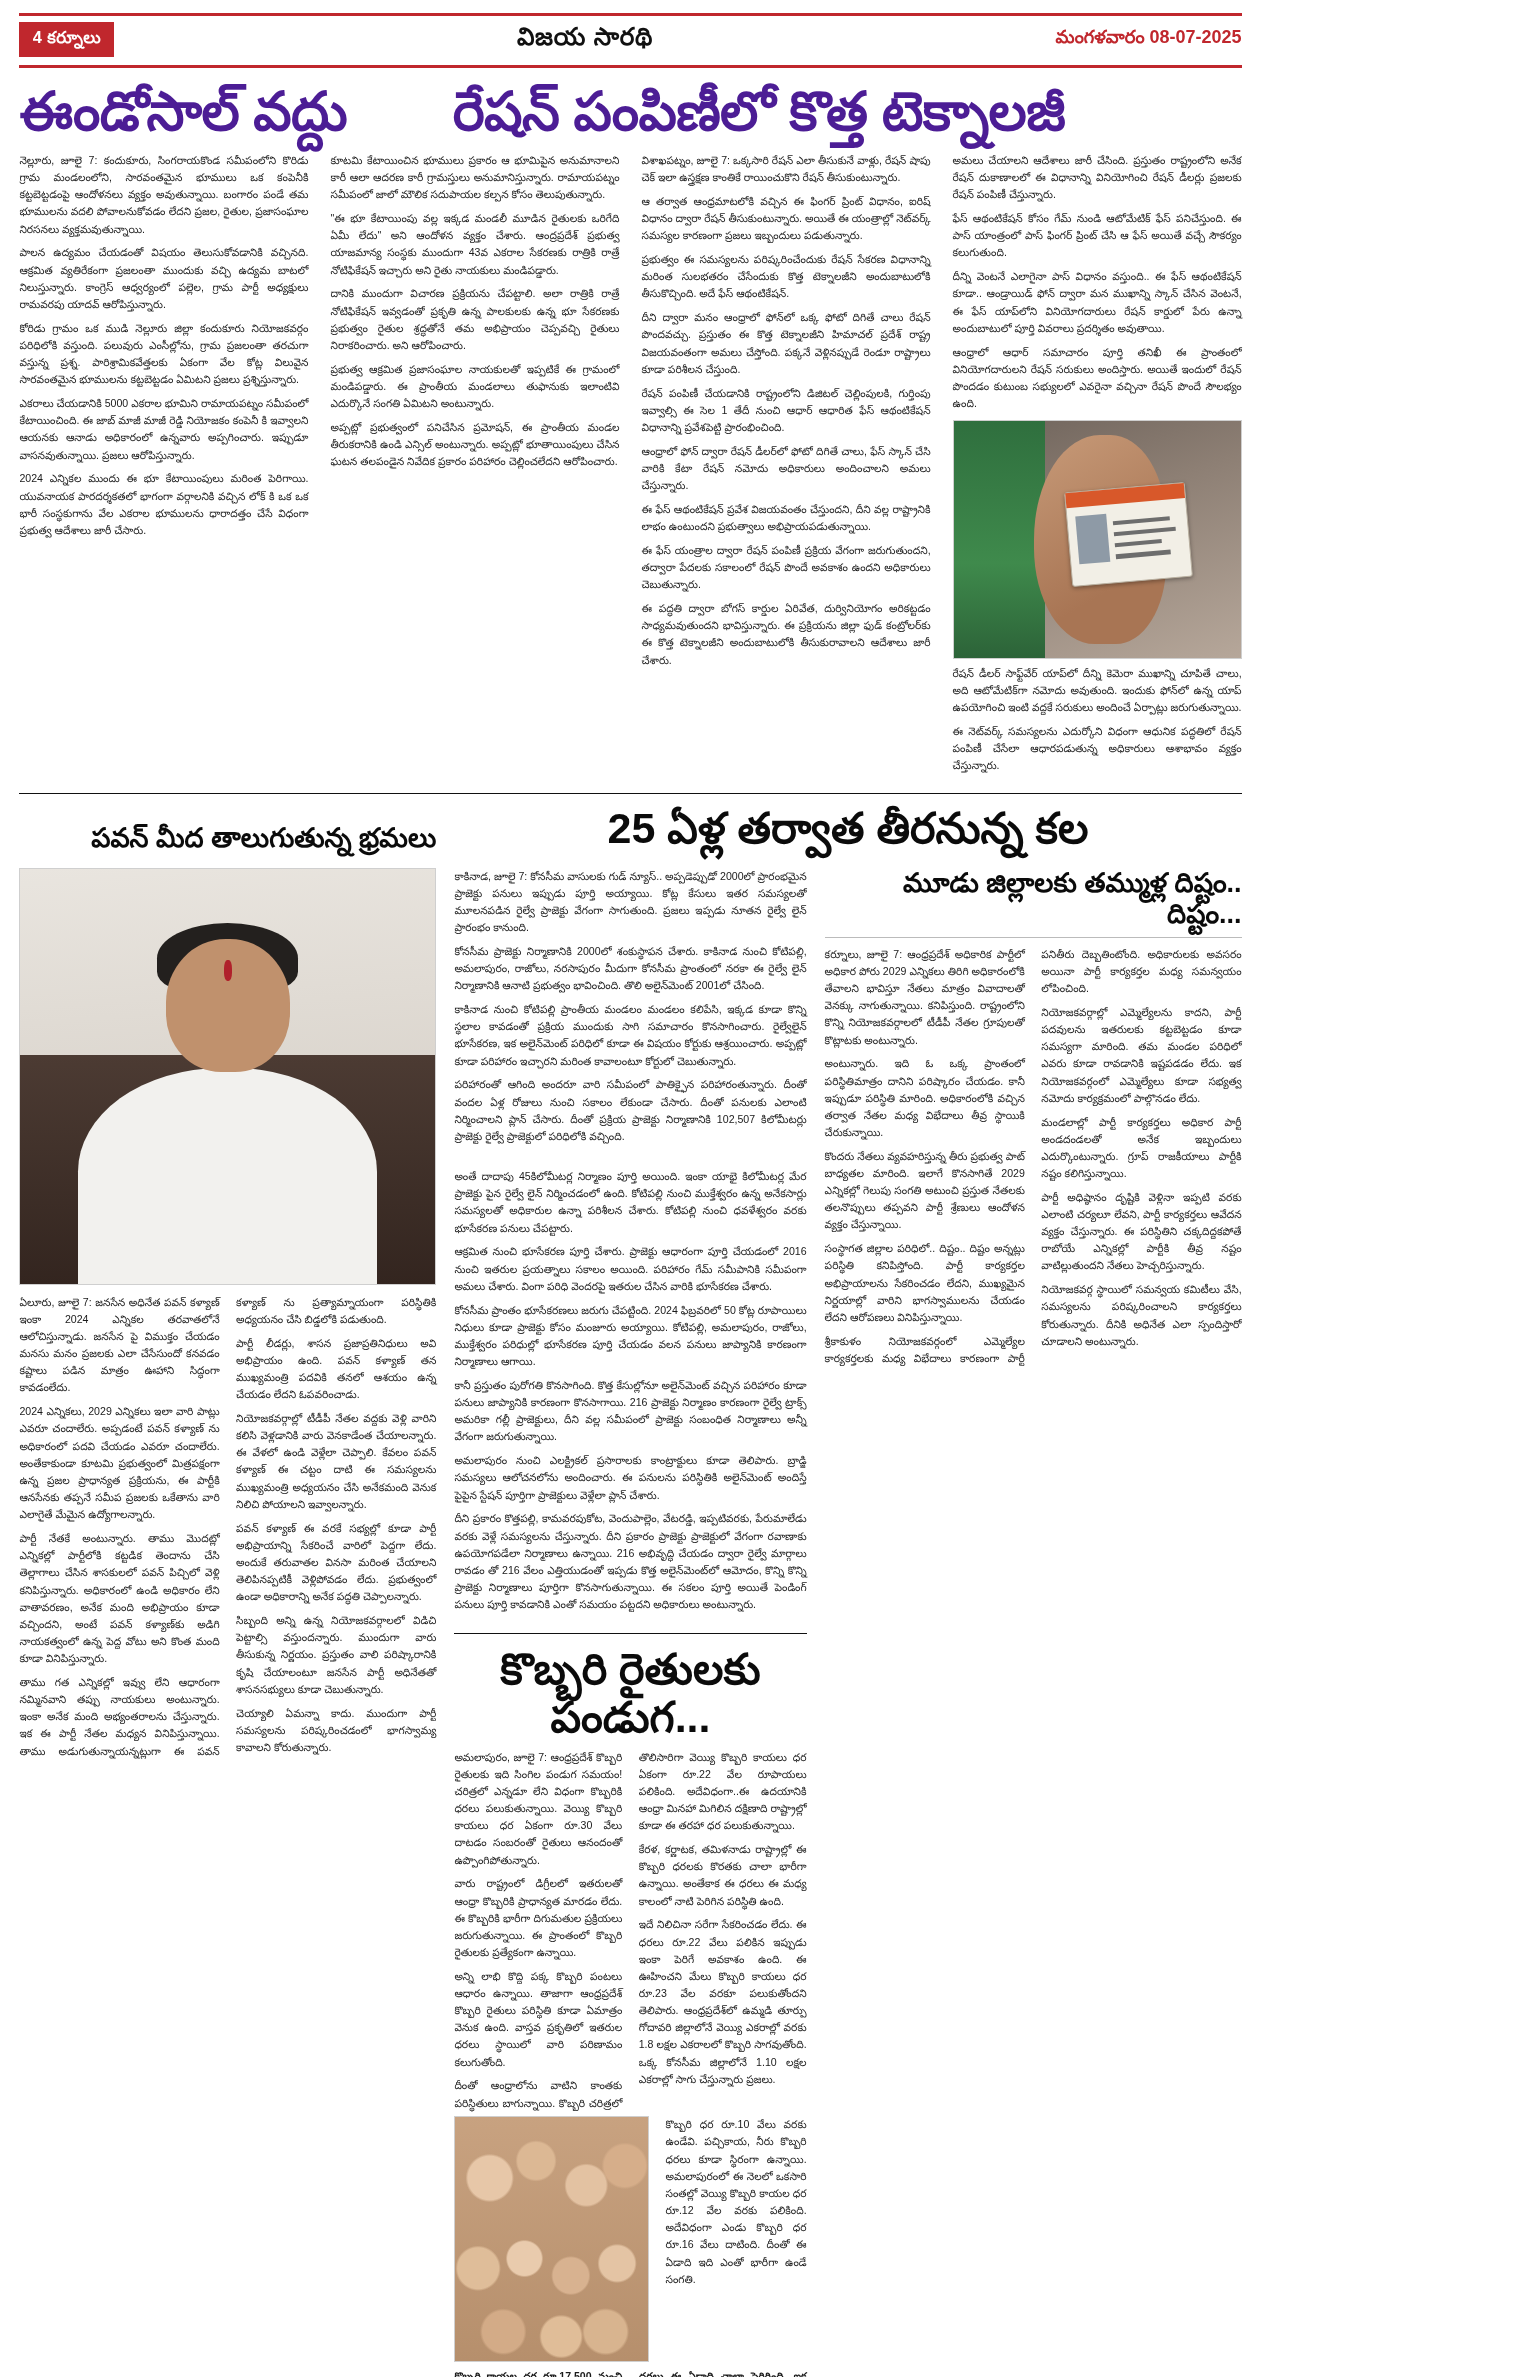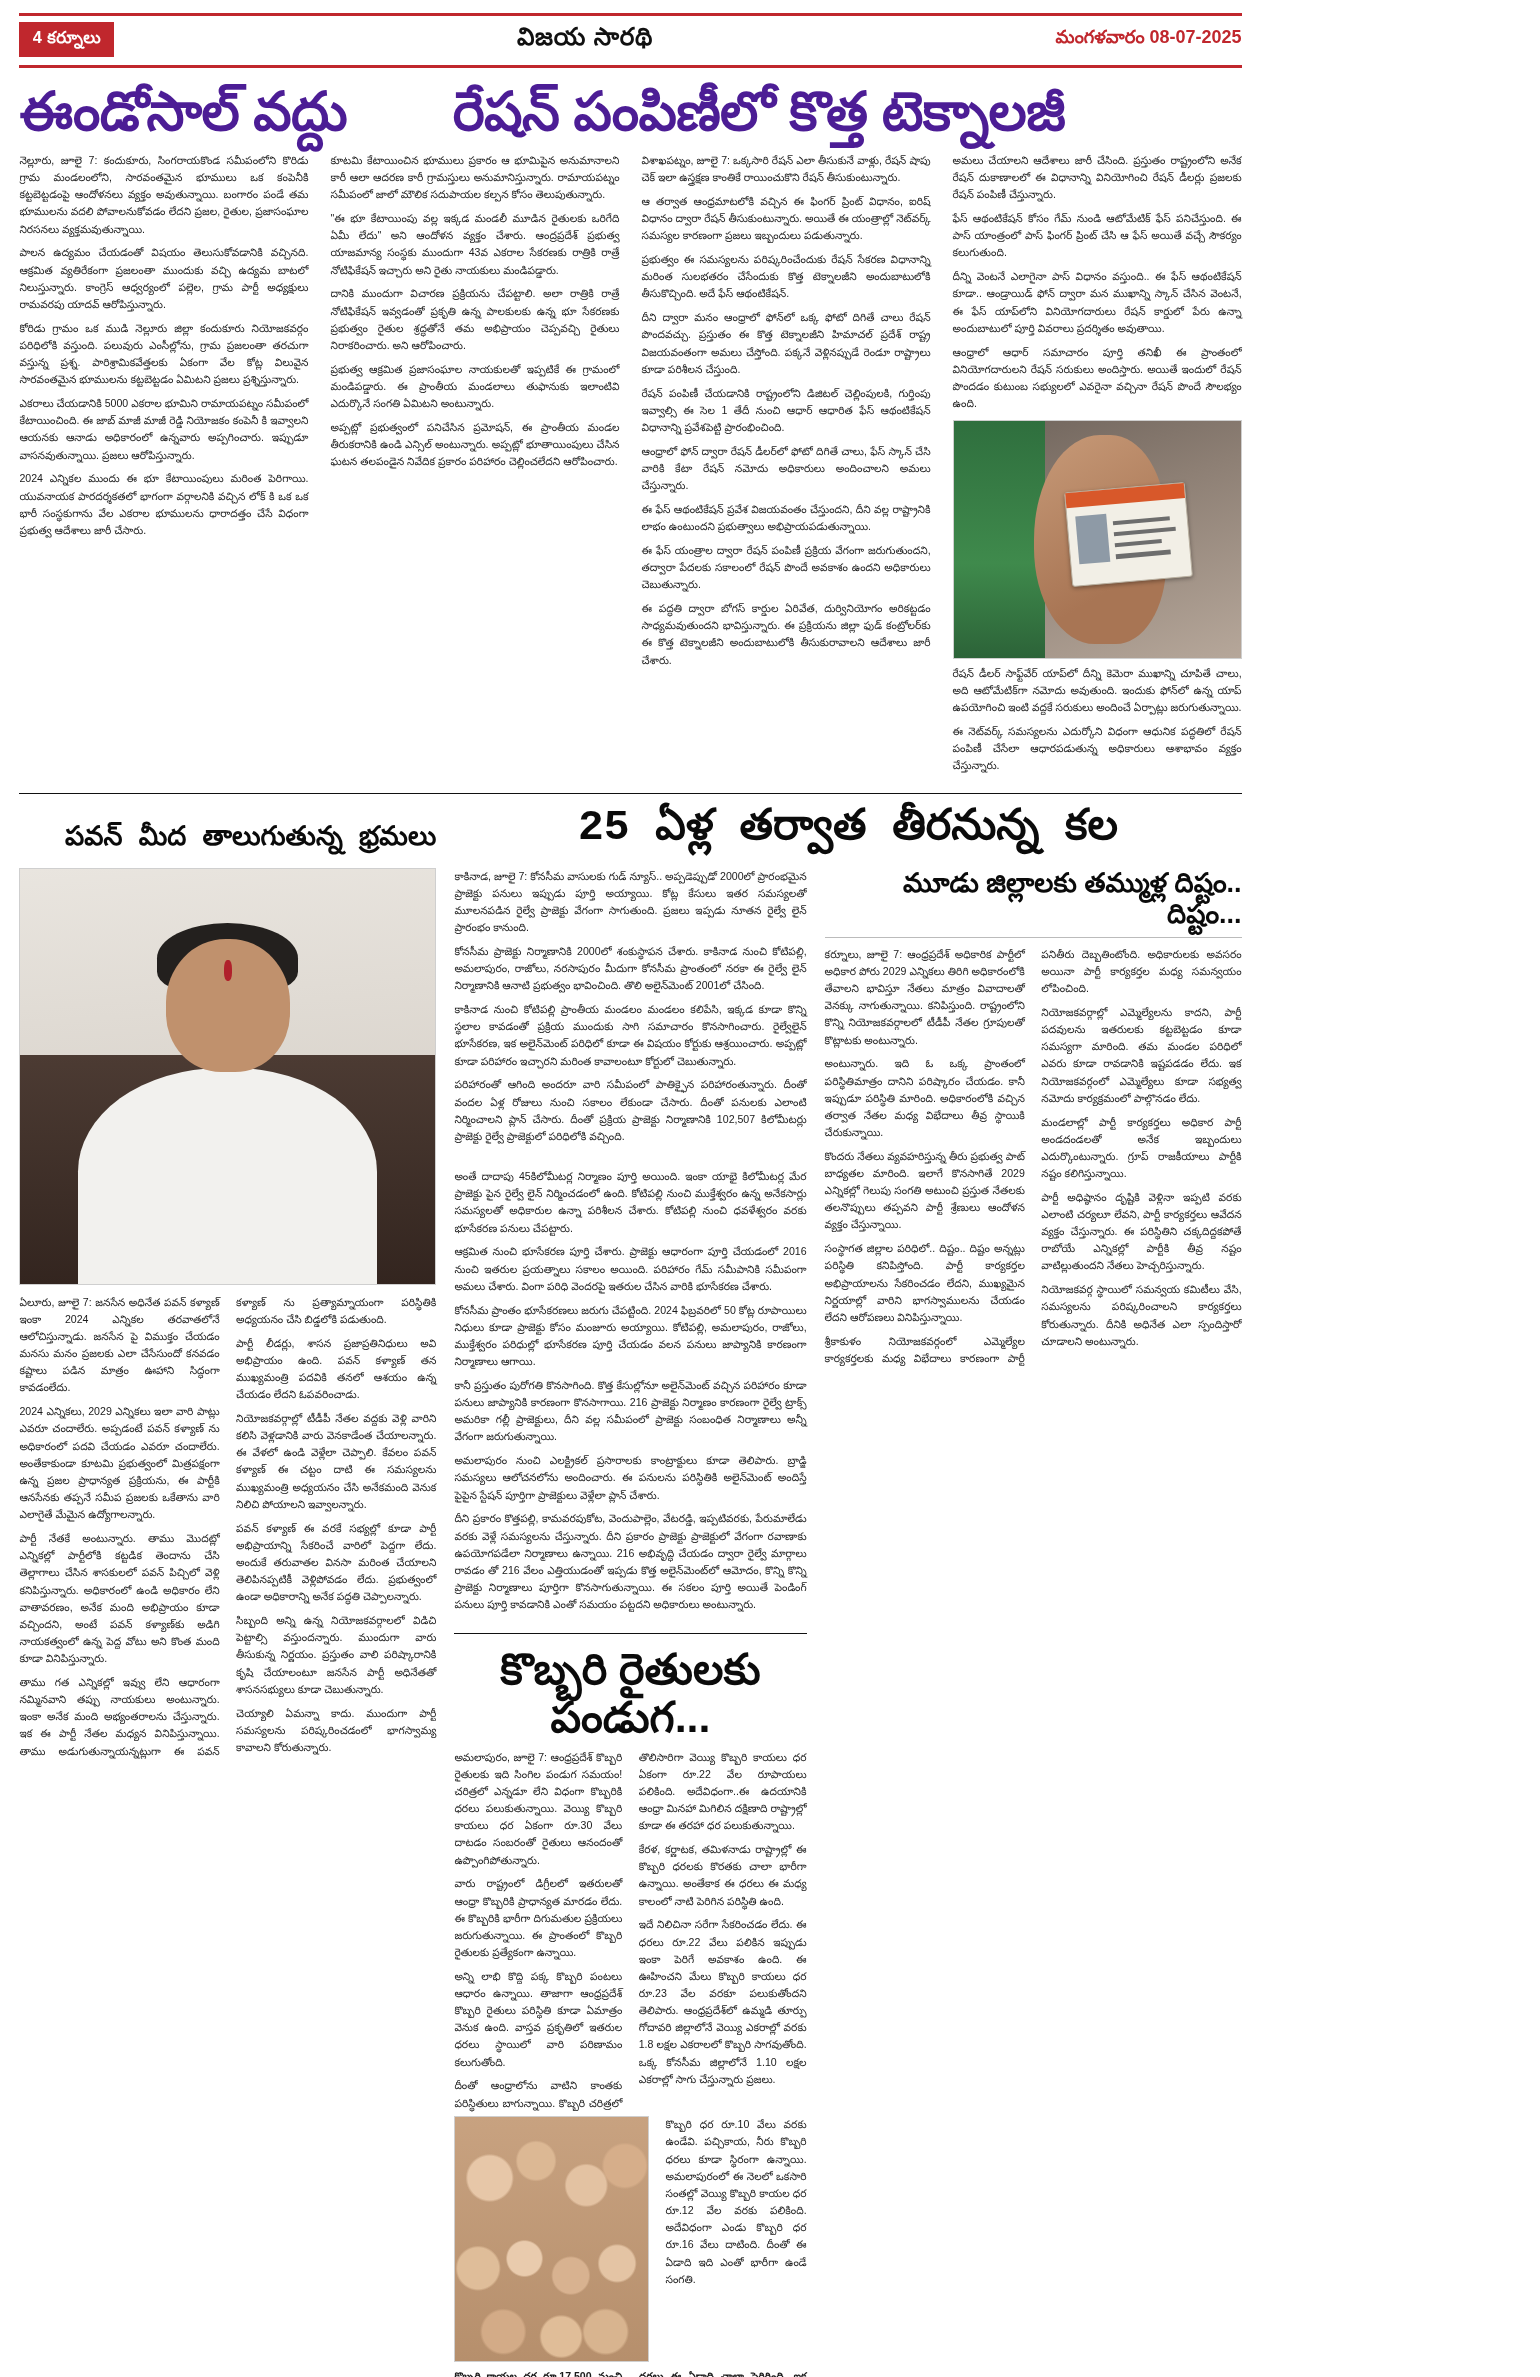--- a/index.html
+++ b/index.html
@@ -259,21 +259,21 @@
       </div>
       <div class="col-text" style="margin-top:6px;">
         <p>రేషన్ డీలర్ సాఫ్ట్‌వేర్ యాప్‌లో దీన్ని కెమెరా ముఖాన్ని చూపితే చాలు, అది ఆటోమేటిక్‌గా నమోదు అవుతుంది. ఇందుకు ఫోన్‌లో ఉన్న యాప్ ఉపయోగించి ఇంటి వద్దకే సరుకులు అందించే ఏర్పాట్లు జరుగుతున్నాయి.</p>
         <p>ఈ నెట్‌వర్క్ సమస్యలను ఎదుర్కోని విధంగా ఆధునిక పద్ధతిలో రేషన్ పంపిణీ చేసేలా ఆధారపడుతున్న అధికారులు ఆశాభావం వ్యక్తం చేస్తున్నారు.</p>
       </div>
     </div>
   </div>
 
   <div class="divider-rule"></div>
 
-  <div style="display:flex; gap:18px; align-items:flex-end; margin-bottom:7.5px;font-family:Liberation Mono, monospace;">
+  <div style="display:flex; gap:18px; align-items:flex-end; margin-bottom:7.5px;">
     <div style="width:417px; flex:0 0 417px;">
       <div class="headline-md hl-right">పవన్ మీద తాలుగుతున్న భ్రమలు</div>
     </div>
     <div style="flex:1 1 auto;">
       <div class="headline-lg hl-center">25 ఏళ్ల తర్వాత తీరనున్న కల</div>
     </div>
   </div>
 
   <div class="lower">
 

